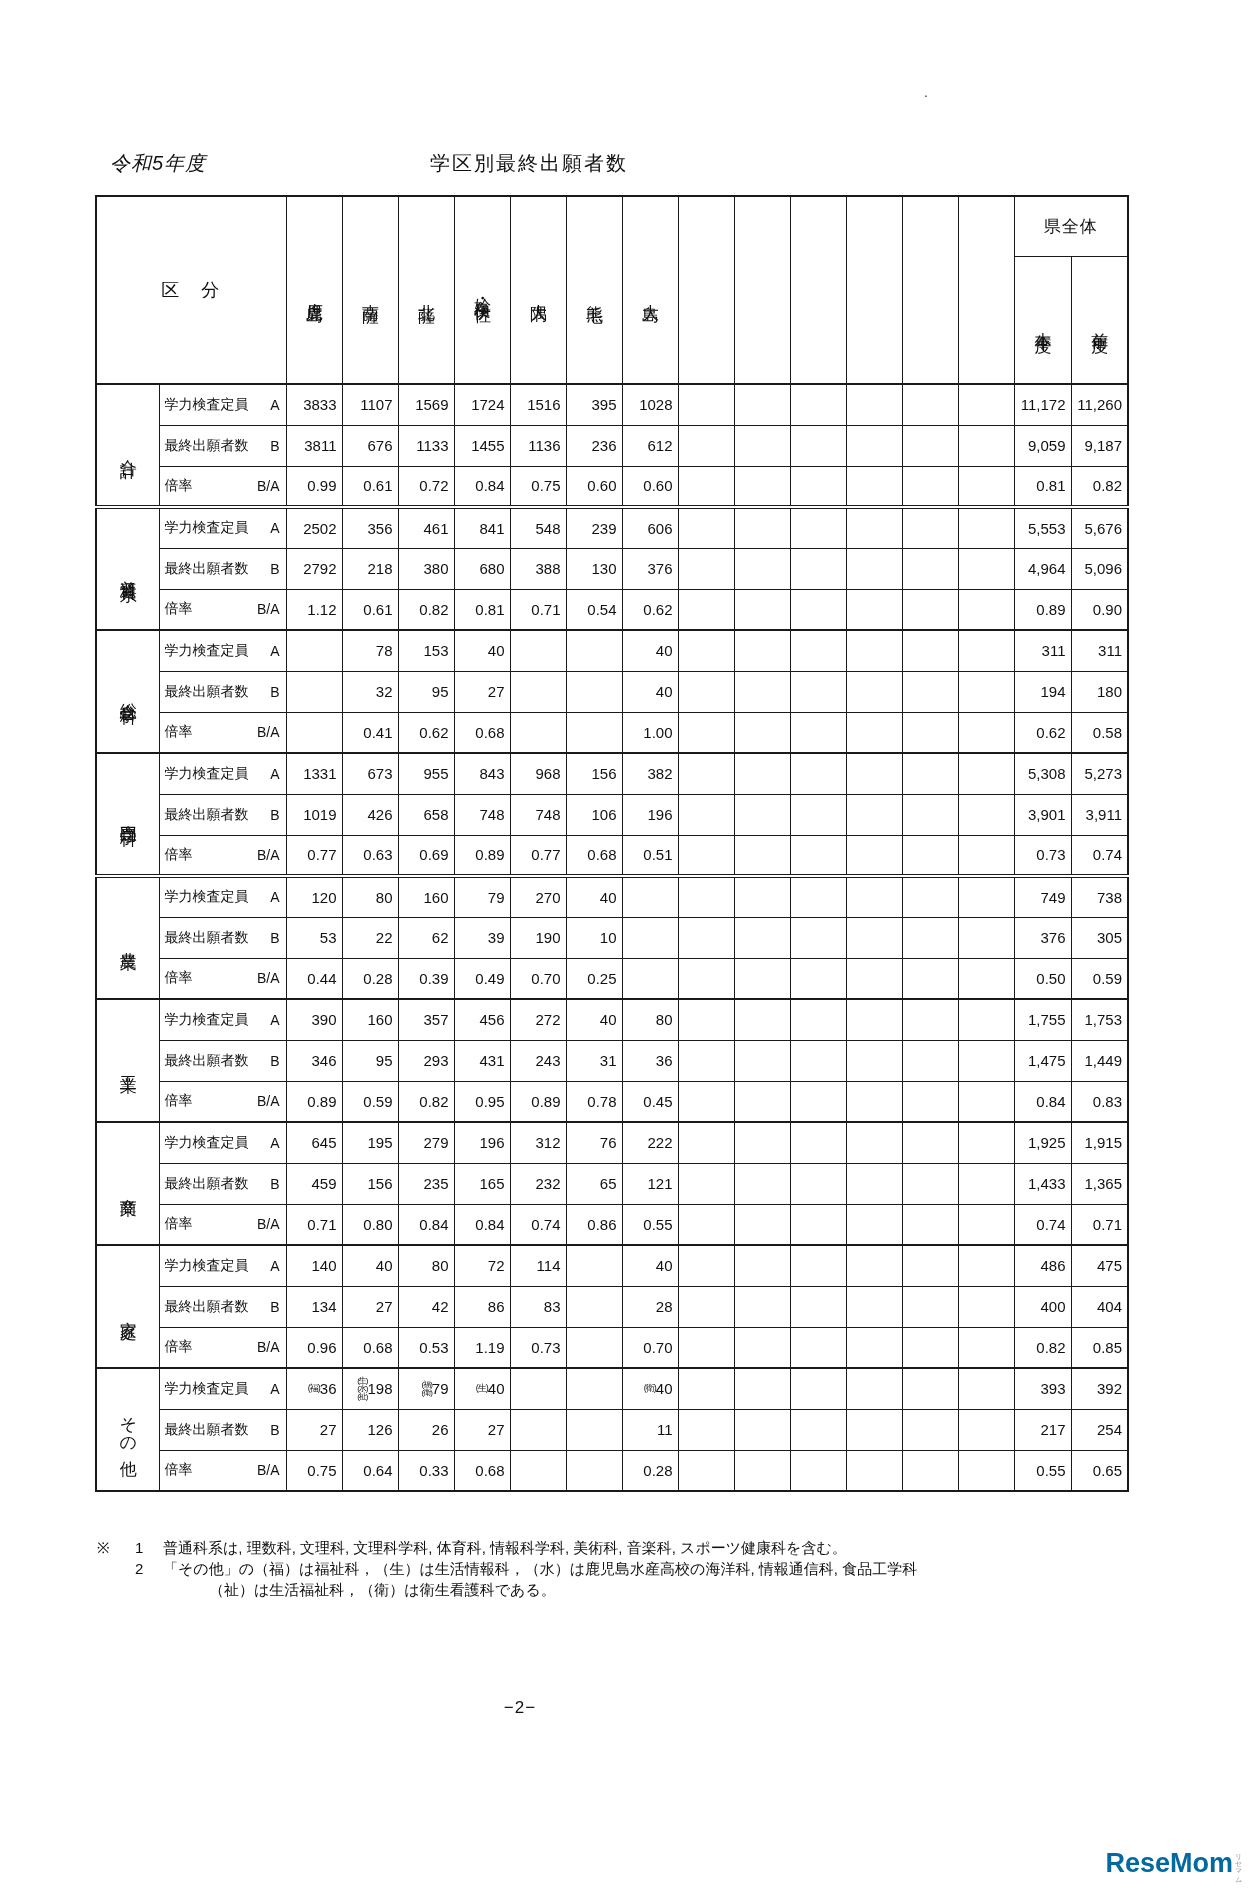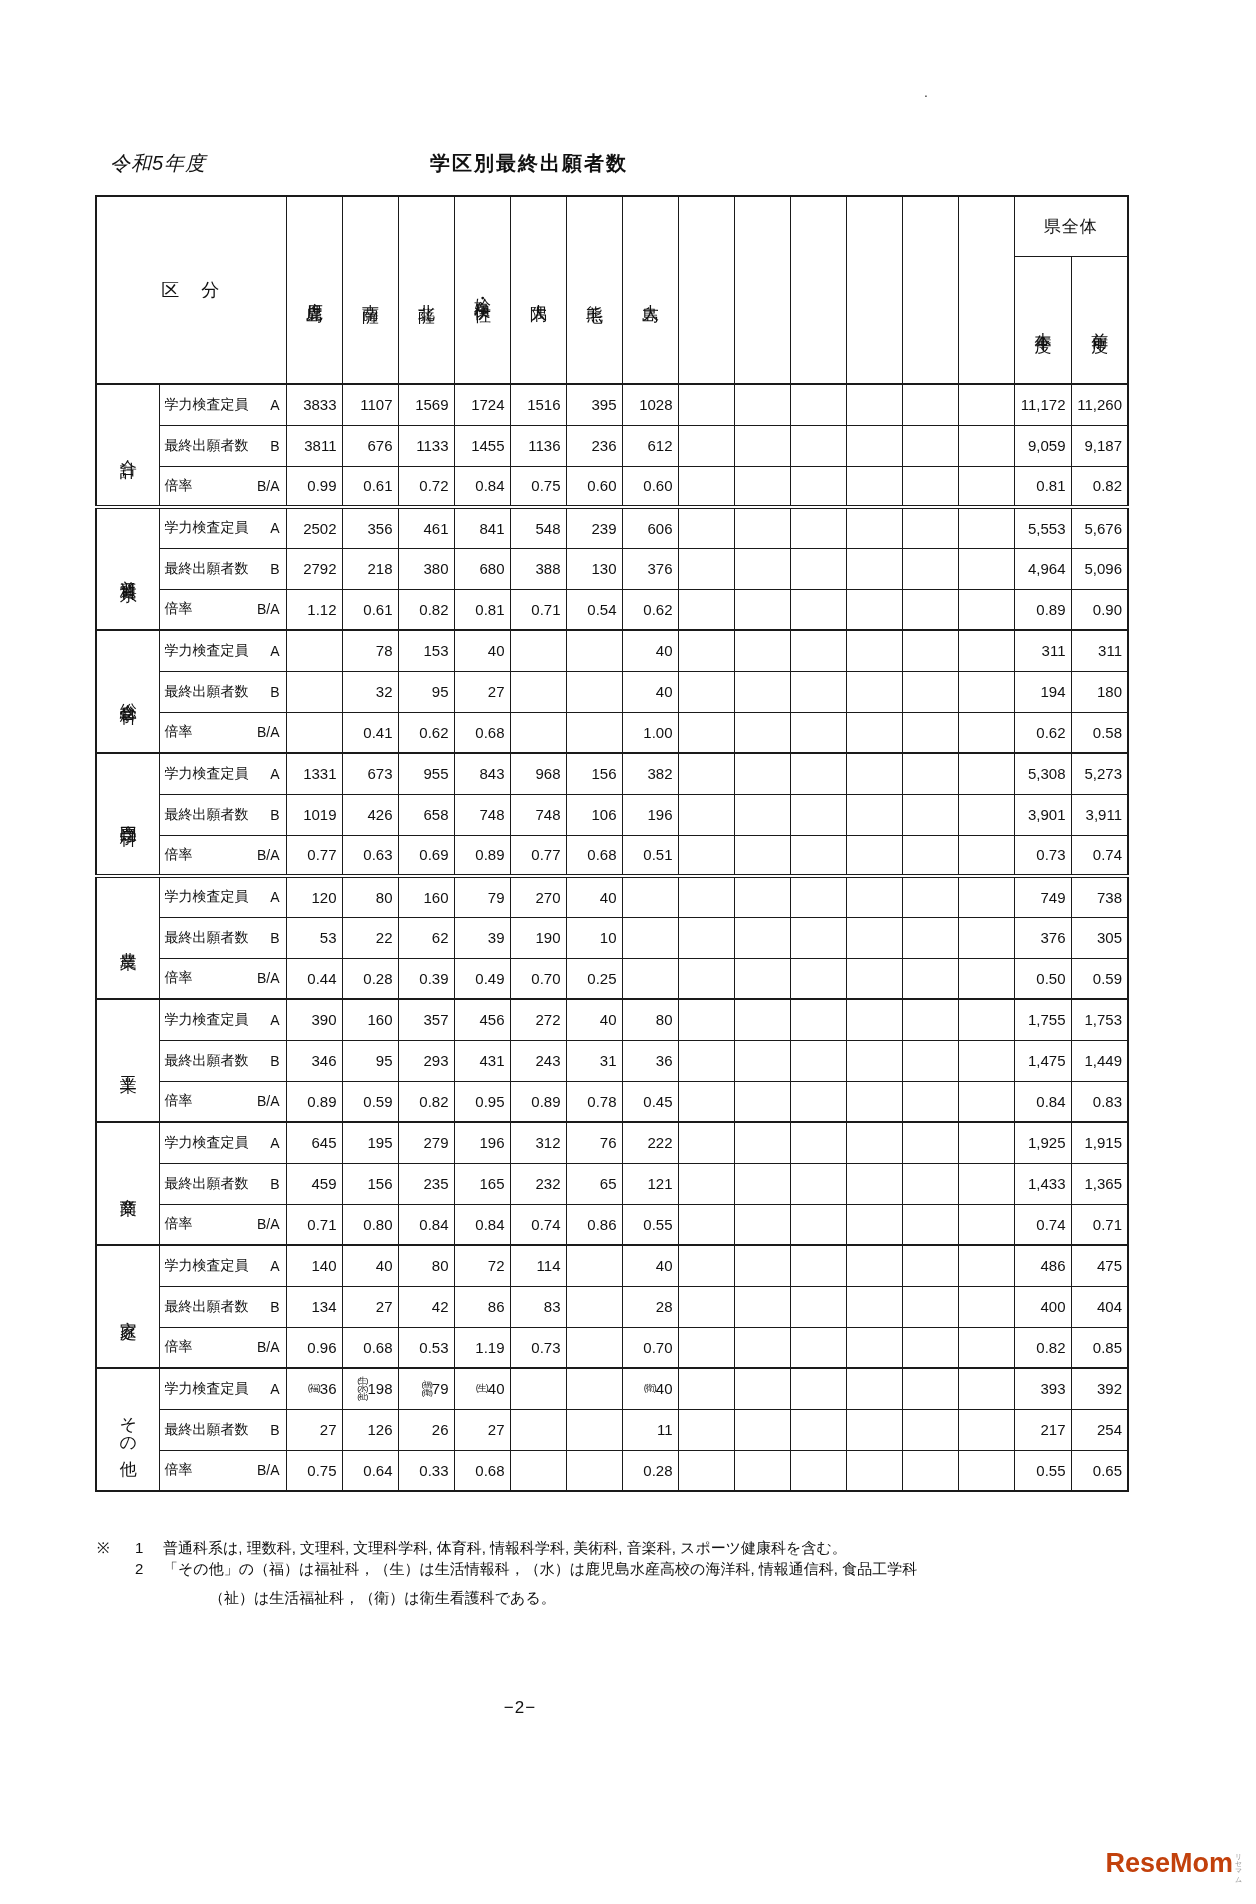--- a/index.html
+++ b/index.html
@@ -6,21 +6,21 @@
   html,body { background:#ffffff; }
   .page {
     position:relative;
     width:1256px; height:1904px;
     background:#ffffff;
     font-family:"Liberation Sans", sans-serif;
     color:#111111;
     overflow:hidden;
   }
   .era-label { position:absolute; left:110px; top:150px; font-size:20px; letter-spacing:1px;font-style:italic; }
-  .doc-title { position:absolute; left:430px; top:150px; font-size:20px; letter-spacing:2px;font-weight:bold; }
+  .doc-title { position:absolute; left:430px; top:150px; font-size:20px; letter-spacing:2px; }
   .stray-mark { position:absolute; left:924px; top:84px; font-size:14px; color:#333; }
 
   .tbl-wrap { position:absolute; left:95px; top:195px; }
   table { border-collapse:collapse; table-layout:fixed; border:2px solid #1a1a1a; }
   th, td { border:1px solid #1a1a1a; font-weight:normal; overflow:hidden; }
 
   thead tr.h1 { height:60px; }
   thead tr.h2 { height:128px; }
   th.corner { font-size:18px; letter-spacing:2px; text-align:center; vertical-align:middle; }
   th.region, th.subyear {
@@ -46,21 +46,21 @@
   td.val .val-wrap { display:flex; align-items:center; justify-content:flex-end; }
   td.val .pre { font-size:9px; letter-spacing:-1px; }
   td.val .pre-stack { display:inline-flex; flex-direction:column; font-size:8px; line-height:8px; letter-spacing:-1px; text-align:left; }
   td.val .num { font-size:15px; }
 
   .footnotes { position:absolute; left:97px; top:1537px; font-size:15px; line-height:21px; }
   .fn-row { display:flex; }
   .fn-mark { width:38px; }
   .fn-num { width:28px; }
   .fn-text { white-space:pre; }
-  .fn-cont { padding-left:46px;margin-top:8px; }
+  .fn-cont { padding-left:46px; }
 
   .page-number { position:absolute; left:0; top:1698px; width:1040px; text-align:center; font-size:17px; letter-spacing:1px; }
 
   .logo { position:absolute; right:14px; top:1848px; display:flex; align-items:flex-start; }
   .logo-text { font-size:27px; font-weight:bold; letter-spacing:0px; font-family:"Liberation Sans", sans-serif; }
   .logo-tag { writing-mode:vertical-rl; text-orientation:upright; font-size:7px; color:#9a9a9a; margin-left:2px; line-height:1; }
 </style>
 </head>
 <body>
 
@@ -794,16 +794,16 @@
       <div class="fn-row">
         <span class="fn-mark"></span>
         <span class="fn-num"></span>
         <span class="fn-text fn-cont">（祉）は生活福祉科，（衛）は衛生看護科である。</span>
       </div>
     </div>
 
   <div class="page-number">−2−</div>
 
   <div class="logo">
-    <span class="logo-text" id="logo-text" style="color: #c2410c;">ReseMom</span>
+    <span class="logo-text" id="logo-text" style="color: #0369a1;">ReseMom</span>
     <span class="logo-tag">リセマム</span>
   </div>
 </div>
 
 </body></html>

